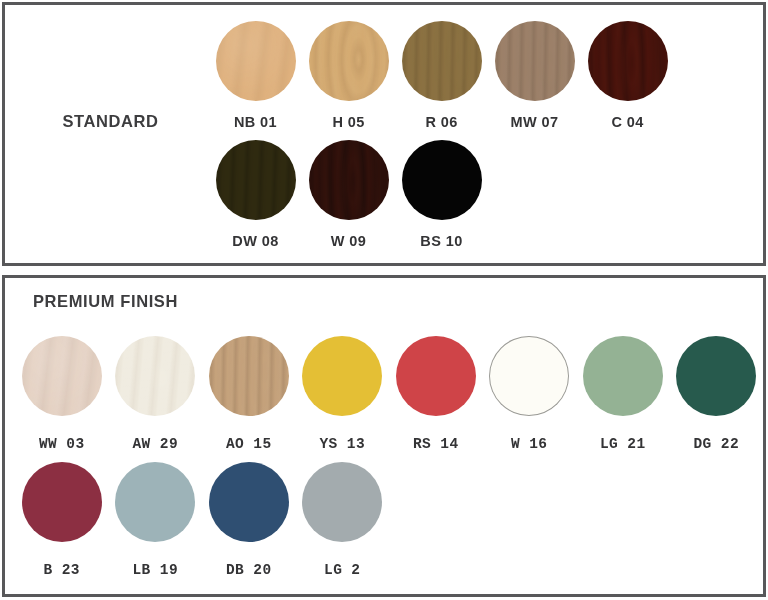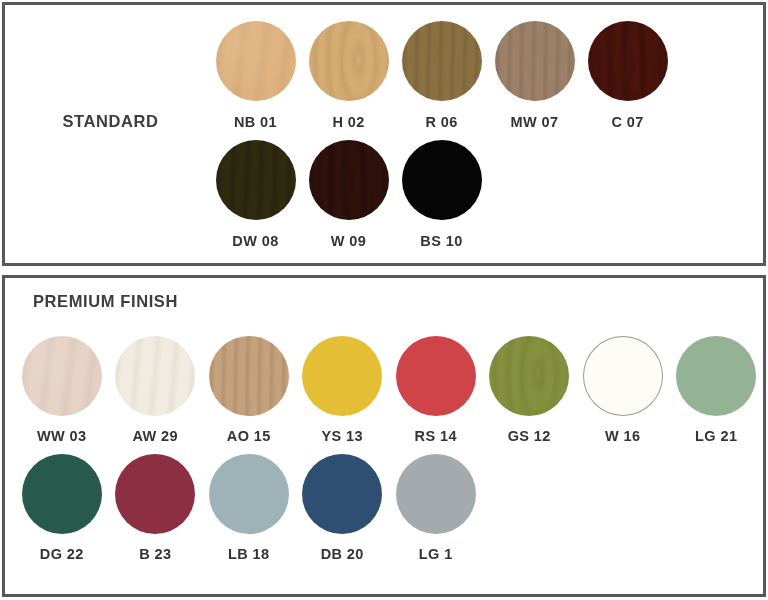--- a/index.html
+++ b/index.html
@@ -117,21 +117,21 @@
   }
 
   .swatch-label {
     margin-top: 13px;
     font-size: 14.5px;
     font-weight: bold;
     color: #343436;
     letter-spacing: 0.4px;
     white-space: nowrap;
   }
-  .grid-premium .swatch-label { margin-top: 12px; }
+  .grid-premium .swatch-label { margin-top: 20px; font-family: Liberation Mono, monospace; }
 </style>
 </head>
 <body>
 
 <div class="sheet">
 
   <div class="panel panel-standard">
     <div class="section-title-side">
       <div>STANDARD</div>
     </div>
@@ -141,42 +141,42 @@
             <div class="grain" style="background-image: repeating-linear-gradient(97deg, rgba(120, 80, 40, 0) 0px, rgba(120, 80, 40, 0.1) 7px, rgba(255, 235, 200, 0.1) 14px, rgba(120, 80, 40, 0) 22px);"></div>
             <div class="grain2" style="background-image: radial-gradient(circle at 35% 30%, rgba(255, 255, 255, 0.3), rgba(255, 255, 255, 0) 65%);"></div>
           </div>
           <div class="swatch-label">NB 01</div>
         </div>
         <div class="swatch">
           <div class="disc" style="background-color: rgb(212, 171, 114);">
             <div class="grain" style="background-image: repeating-radial-gradient(18px 46px at 62% 48%, rgba(110, 70, 30, 0) 0px, rgba(110, 70, 30, 0.16) 4px, rgba(255, 240, 210, 0.12) 9px, rgba(110, 70, 30, 0) 13px);"></div>
             <div class="grain2" style="background-image: repeating-linear-gradient(93deg, rgba(100, 65, 25, 0) 0px, rgba(100, 65, 25, 0.09) 6px, rgba(255, 240, 210, 0.07) 12px, rgba(100, 65, 25, 0) 18px);"></div>
           </div>
-          <div class="swatch-label">H 02</div>
+          <div class="swatch-label">H 05</div>
         </div>
         <div class="swatch">
           <div class="disc" style="background-color: rgb(138, 112, 65);">
             <div class="grain" style="background-image: repeating-linear-gradient(91deg, rgba(60, 35, 10, 0) 0px, rgba(60, 35, 10, 0.2) 3px, rgba(255, 235, 200, 0.14) 7px, rgba(60, 35, 10, 0) 12px);"></div>
             <div class="grain2" style="background-image: repeating-radial-gradient(14px 40px at 70% 45%, rgba(60, 35, 10, 0) 0px, rgba(60, 35, 10, 0.14) 5px, rgba(60, 35, 10, 0) 11px);"></div>
           </div>
           <div class="swatch-label">R 06</div>
         </div>
         <div class="swatch">
           <div class="disc" style="background-color: rgb(155, 128, 105);">
             <div class="grain" style="background-image: repeating-linear-gradient(91deg, rgba(60, 35, 10, 0) 0px, rgba(60, 35, 10, 0.2) 3px, rgba(255, 235, 200, 0.14) 7px, rgba(60, 35, 10, 0) 12px);"></div>
             <div class="grain2" style="background-image: repeating-radial-gradient(14px 40px at 70% 45%, rgba(60, 35, 10, 0) 0px, rgba(60, 35, 10, 0.14) 5px, rgba(60, 35, 10, 0) 11px);"></div>
           </div>
           <div class="swatch-label">MW 07</div>
         </div>
         <div class="swatch">
           <div class="disc" style="background-color: rgb(69, 18, 11);">
             <div class="grain" style="background-image: repeating-linear-gradient(88deg, rgba(0, 0, 0, 0) 0px, rgba(0, 0, 0, 0.32) 5px, rgba(190, 40, 20, 0.25) 10px, rgba(0, 0, 0, 0) 17px);"></div>
             <div class="grain2" style="background-image: repeating-radial-gradient(10px 44px at 55% 52%, rgba(0, 0, 0, 0) 0px, rgba(160, 35, 18, 0.22) 5px, rgba(0, 0, 0, 0) 11px);"></div>
           </div>
-          <div class="swatch-label">C 07</div>
+          <div class="swatch-label">C 04</div>
         </div>
         <div class="swatch">
           <div class="disc" style="background-color: rgb(47, 42, 16);">
             <div class="grain" style="background-image: repeating-linear-gradient(92deg, rgba(0, 0, 0, 0) 0px, rgba(0, 0, 0, 0.3) 4px, rgba(190, 160, 110, 0.16) 8px, rgba(0, 0, 0, 0) 14px);"></div>
             <div class="grain2" style="background-image: repeating-radial-gradient(12px 38px at 68% 46%, rgba(0, 0, 0, 0) 0px, rgba(0, 0, 0, 0.22) 5px, rgba(0, 0, 0, 0) 12px);"></div>
           </div>
           <div class="swatch-label">DW 08</div>
         </div>
         <div class="swatch">
           <div class="disc" style="background-color: rgb(42, 15, 10);">
@@ -218,50 +218,43 @@
         </div>
         <div class="swatch">
           <div class="disc" style="background-color: rgb(228, 191, 53);"></div>
           <div class="swatch-label">YS 13</div>
         </div>
         <div class="swatch">
           <div class="disc" style="background-color: rgb(207, 68, 72);"></div>
           <div class="swatch-label">RS 14</div>
         </div>
         <div class="swatch">
-          <div class="disc" style="background-color: rgb(130, 144, 60);">
-            <div class="grain" style="background-image: repeating-radial-gradient(18px 46px at 62% 48%, rgba(110, 70, 30, 0) 0px, rgba(110, 70, 30, 0.16) 4px, rgba(255, 240, 210, 0.12) 9px, rgba(110, 70, 30, 0) 13px);"></div>
-            <div class="grain2" style="background-image: repeating-linear-gradient(93deg, rgba(100, 65, 25, 0) 0px, rgba(100, 65, 25, 0.09) 6px, rgba(255, 240, 210, 0.07) 12px, rgba(100, 65, 25, 0) 18px);"></div>
-          </div>
-          <div class="swatch-label">GS 12</div>
-        </div>
-        <div class="swatch">
           <div class="disc outlined" style="background-color: rgb(253, 252, 246);"></div>
           <div class="swatch-label">W 16</div>
         </div>
         <div class="swatch">
           <div class="disc" style="background-color: rgb(148, 178, 148);"></div>
           <div class="swatch-label">LG 21</div>
         </div>
         <div class="swatch">
           <div class="disc" style="background-color: rgb(39, 90, 77);"></div>
           <div class="swatch-label">DG 22</div>
         </div>
         <div class="swatch">
           <div class="disc" style="background-color: rgb(140, 47, 66);"></div>
           <div class="swatch-label">B 23</div>
         </div>
         <div class="swatch">
           <div class="disc" style="background-color: rgb(157, 179, 184);"></div>
-          <div class="swatch-label">LB 18</div>
+          <div class="swatch-label">LB 19</div>
         </div>
         <div class="swatch">
           <div class="disc" style="background-color: rgb(47, 79, 114);"></div>
           <div class="swatch-label">DB 20</div>
         </div>
         <div class="swatch">
           <div class="disc" style="background-color: rgb(163, 171, 174);"></div>
-          <div class="swatch-label">LG 1</div>
+          <div class="swatch-label">LG 2</div>
         </div>
       </div>
   </div>
 
 </div>
 
 </body></html>

